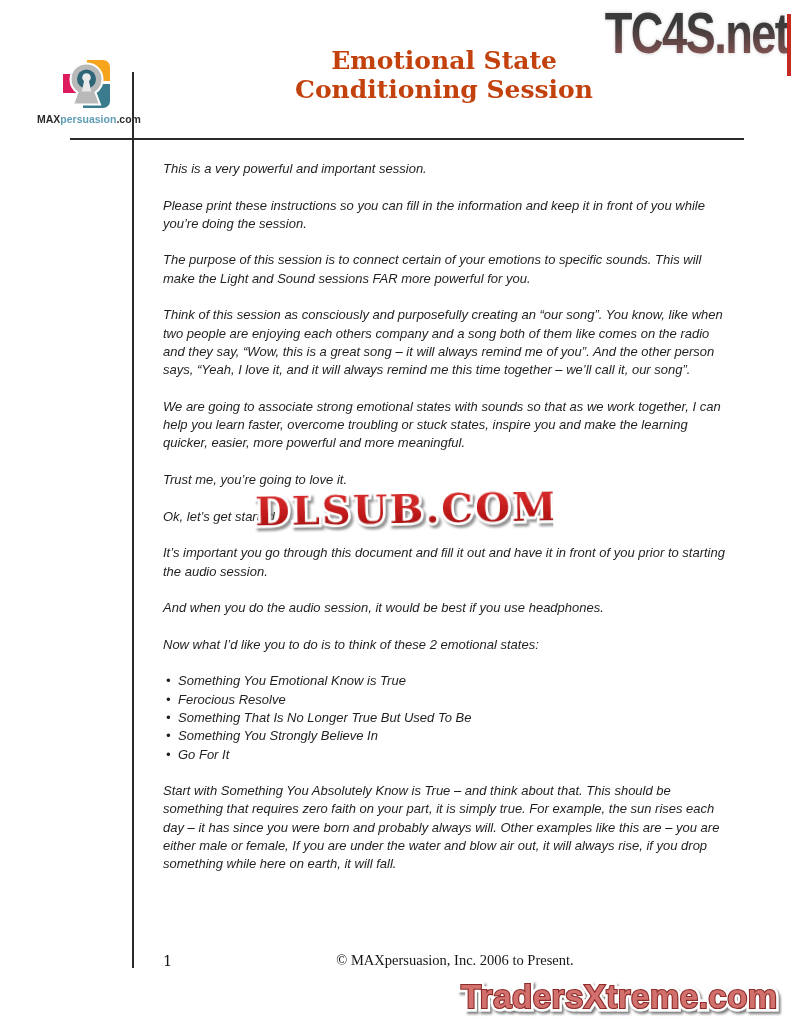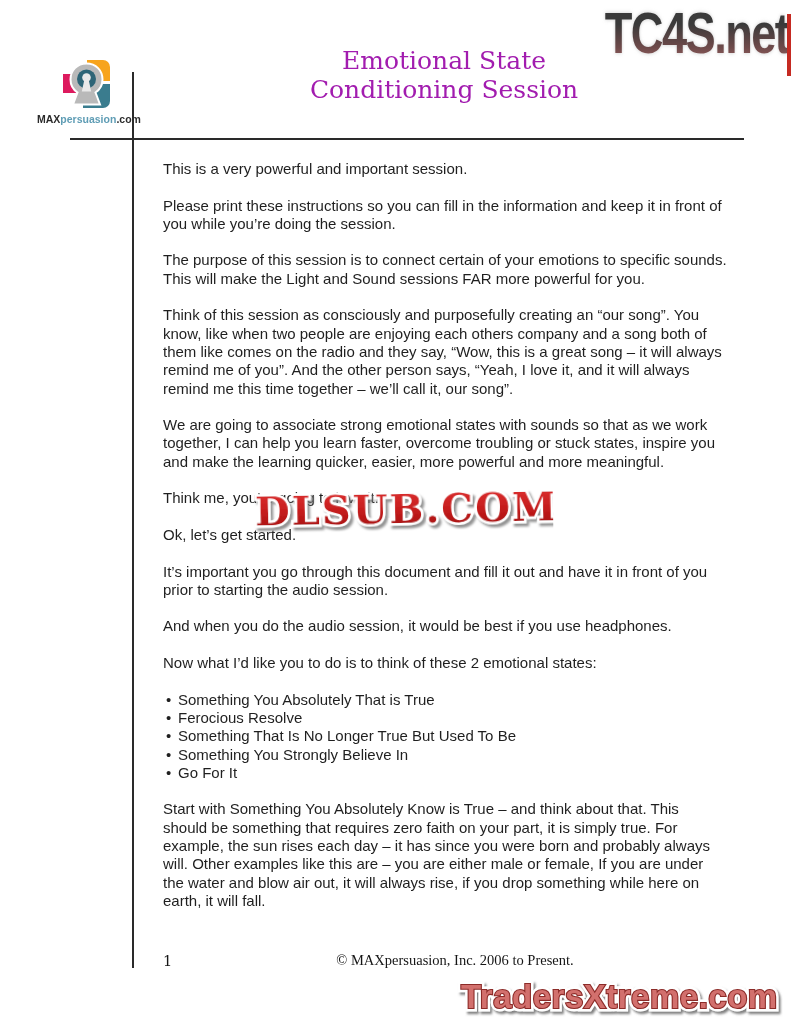--- a/index.html
+++ b/index.html
@@ -21,24 +21,24 @@
   .logo svg{display:block;margin-left:26px;}
   .brand{margin-top:5px;font-size:10.5px;font-weight:bold;letter-spacing:0;white-space:nowrap;}
   .brand .b1{color:#2b2b2b;} .brand .b2{color:#5f9db5;text-align:center;} .brand .b3{color:#2b2b2b;}
 
   
   .v-rule{position:absolute;left:132px;top:72px;width:2px;height:896px;background:#2a2a2a;}
   .h-rule{position:absolute;left:70px;top:138px;width:674px;height:2px;background:#2a2a2a;}
 
   
   .title{position:absolute;left:163px;top:46px;width:562px;text-align:center;
-         font-family:"DejaVu Serif",serif;font-weight:normal;font-size:25px;line-height:29px;color:#a21caf;}
+         font-family:"DejaVu Serif",serif;font-weight:bold;font-size:25px;line-height:29px;color:#c2410c;}
 
   
-  .doc{position:absolute;left:163px;top:160px;width:564px;font-size:15px;line-height:18.3px;}
+  .doc{position:absolute;left:163px;top:160px;width:564px;font-size:13px;line-height:18.3px;font-style:italic;}
   .doc p{margin:0 0 18.3px 0;}
   .doc ul{list-style:none;margin:0 0 18.3px 0;padding:0 0 0 3px;}
   .doc li{line-height:18.3px;}
   .doc li::before{content:"•";display:inline-block;width:12px;}
 
   
   .page-num{position:absolute;left:163px;top:953px;font-family:"DejaVu Serif",serif;font-size:14.5px;color:#161616;}
   .copyright{position:absolute;left:130px;top:952px;width:650px;text-align:center;
              font-family:Liberation Serif, serif;font-size:14.5px;color:#161616;}
 
@@ -82,27 +82,27 @@
     <div>Emotional State</div>
     <div>Conditioning Session</div>
   </div>
 
   <div class="doc">
     <p>This is a very powerful and important session.</p>
     <p>Please print these instructions so you can fill in the information and keep it in front of you while you’re doing the session.</p>
     <p>The purpose of this session is to connect certain of your emotions to specific sounds. This will make the Light and Sound sessions FAR more powerful for you.</p>
     <p>Think of this session as consciously and purposefully creating an “our song”. You know, like when two people are enjoying each others company and a song both of them like comes on the radio and they say, “Wow, this is a great song – it will always remind me of you”. And the other person says, “Yeah, I love it, and it will always remind me this time together – we’ll call it, our song”.</p>
     <p>We are going to associate strong emotional states with sounds so that as we work together, I can help you learn faster, overcome troubling or stuck states, inspire you and make the learning quicker, easier, more powerful and more meaningful.</p>
-    <p>Think me, you’re going to love it.</p>
+    <p>Trust me, you’re going to love it.</p>
     <p>Ok, let’s get started.</p>
     <p>It’s important you go through this document and fill it out and have it in front of you prior to starting the audio session.</p>
     <p>And when you do the audio session, it would be best if you use headphones.</p>
     <p>Now what I’d like you to do is to think of these 2 emotional states:</p>
     <ul>
-      <li>Something You Absolutely That is True</li>
+      <li>Something You Emotional Know is True</li>
       <li>Ferocious Resolve</li>
       <li>Something That Is No Longer True But Used To Be</li>
       <li>Something You Strongly Believe In</li>
       <li>Go For It</li>
     </ul>
     <p>Start with Something You Absolutely Know is True – and think about that. This should be something that requires zero faith on your part, it is simply true. For example, the sun rises each day – it has since you were born and probably always will. Other examples like this are – you are either male or female, If you are under the water and blow air out, it will always rise, if you drop something while here on earth, it will fall.</p>
   </div>
 
   <div class="dlsub">
     <svg width="304" height="58" viewBox="0 0 304 58">

